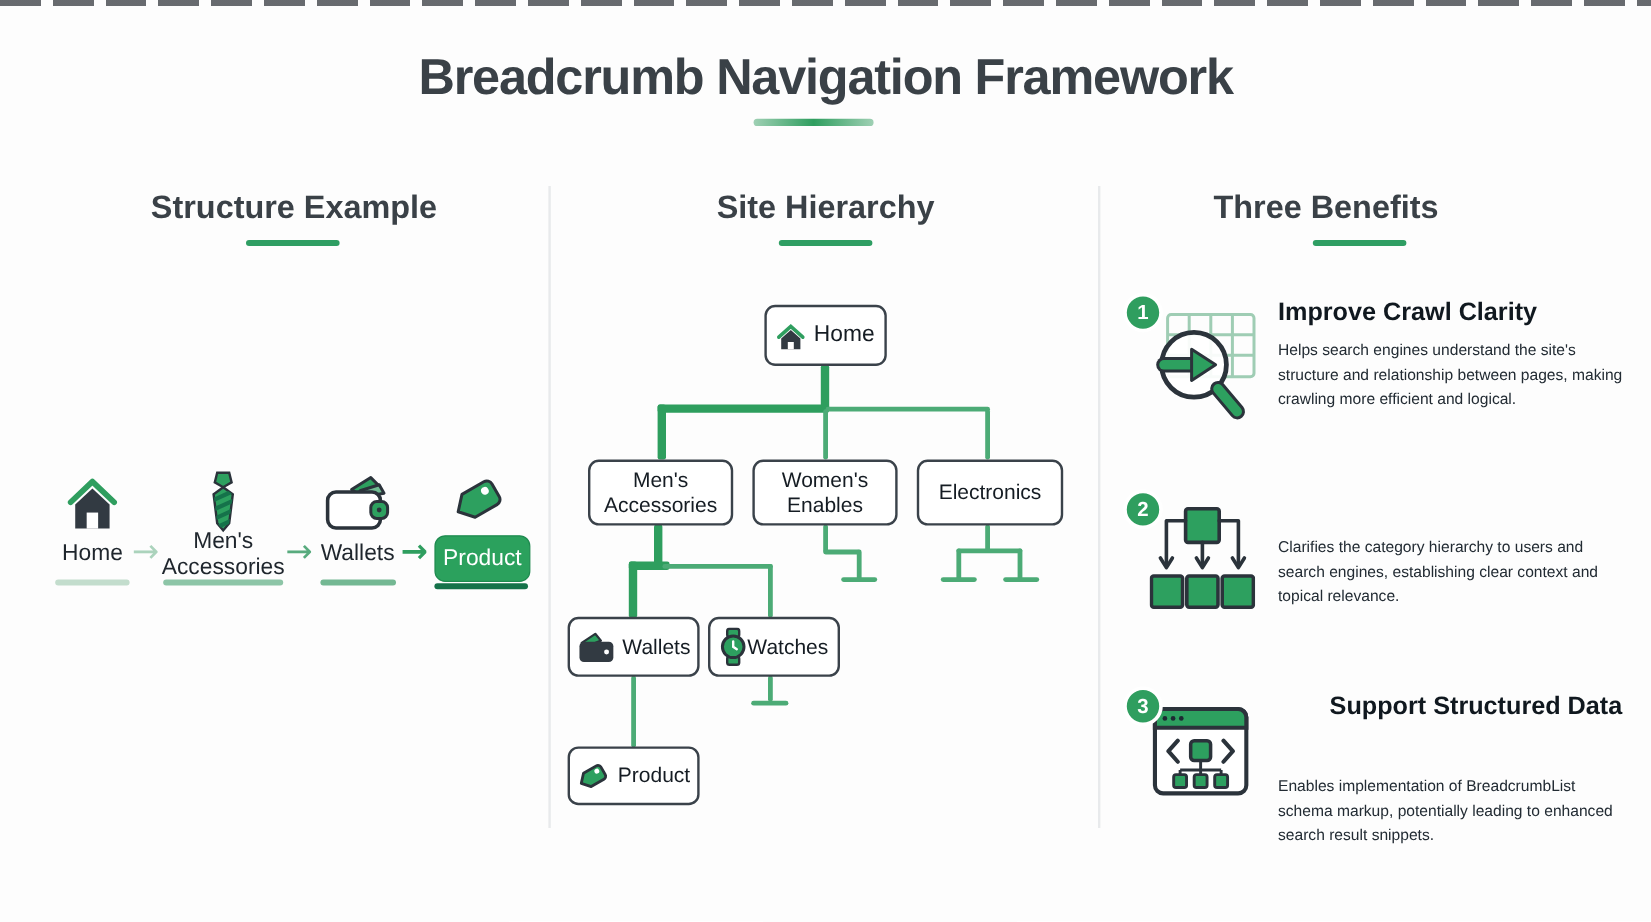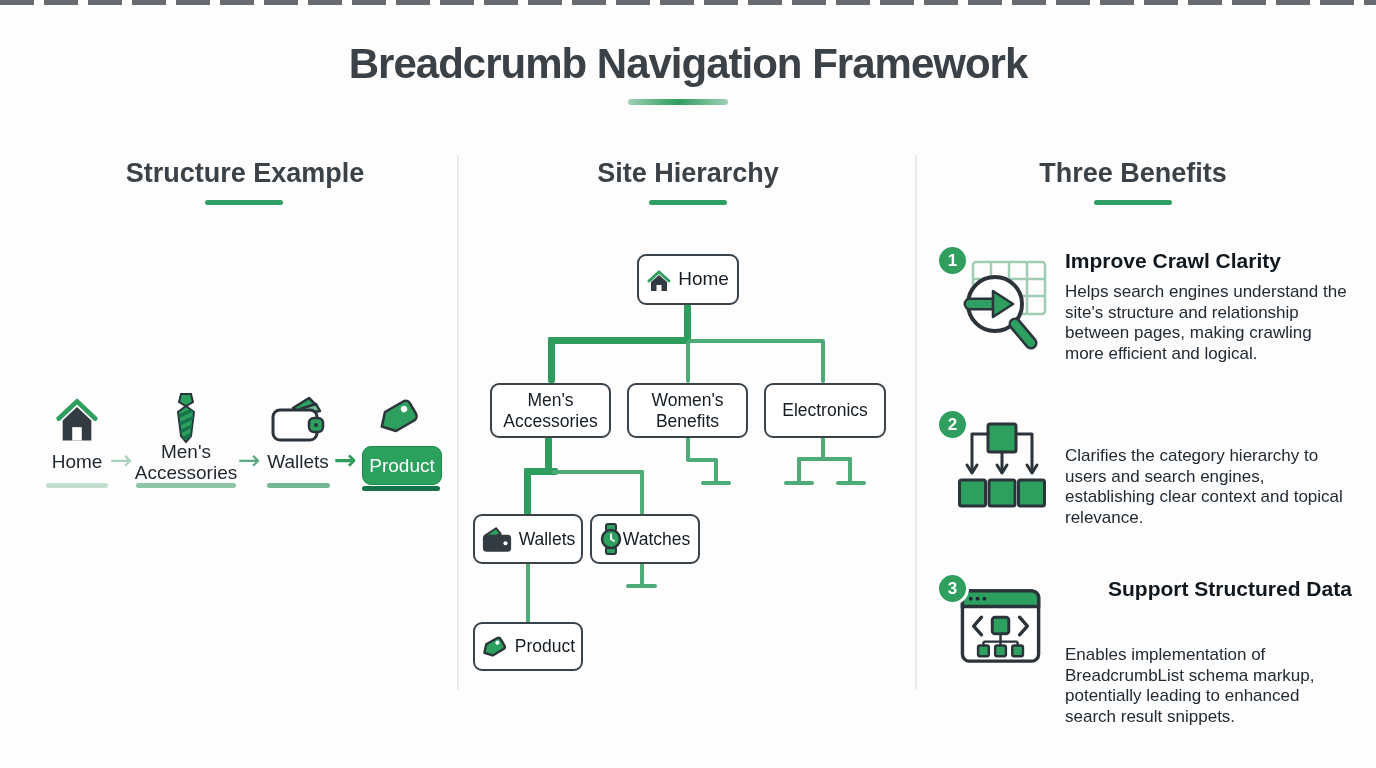--- a/index.html
+++ b/index.html
@@ -35,21 +35,21 @@
   
   .node{background:#fff;border:2.5px solid #3a424a;border-radius:9px;display:flex;
     align-items:center;justify-content:center;gap:7px;color:#151c23;font-size:17.5px;line-height:1.18;text-align:center;}
   .conn{background:#2e9e5e;border-radius:2px;}
   .conn.thin{background:#4cab76;}
   .tbar{background:#4cab76;border-radius:2px;}
   
   .badge{width:33px;height:33px;border-radius:50%;background:#2f9e5f;border:3px solid #fff;
     color:#fff;font-size:17px;font-weight:700;display:flex;align-items:center;justify-content:center;box-sizing:border-box;z-index:3;}
   .benefit-title{font-size:21px;font-weight:700;color:#10181f;}
-  .benefit-body{font-size:17px;line-height:20.5px;color:#222b33;width:288px;}
+  .benefit-body{font-size:13px;line-height:20.5px;color:#222b33;width:288px;}
 </style>
 </head>
 <body>
 
 <div id="canvas">
   <div class="top-edge"></div>
 
   <div class="abs main-title">Breadcrumb Navigation Framework</div>
   <div class="abs title-accent"></div>
 
@@ -148,21 +148,21 @@
       <path d="M2 13 L12 4 L22 13" stroke="#2f9e5f" stroke-width="3" fill="none" stroke-linecap="round"></path>
       <rect x="9.5" y="17" width="5" height="6" fill="#ffffff"></rect>
     </svg>
     <span style="font-size:19px;">Home</span>
   </div>
 
   <div class="abs node" style="left:490px;top:383px;width:121px;height:55px;box-sizing:border-box;">
     <span style="width:100px;">Men's Accessories</span>
   </div>
   <div class="abs node" style="left:627px;top:383px;width:121px;height:55px;box-sizing:border-box;">
-    <span style="width:90px;">Women's Benefits</span>
+    <span style="width:90px;">Women's Enables</span>
   </div>
   <div class="abs node" style="left:764px;top:383px;width:122px;height:55px;box-sizing:border-box;">
     <span>Electronics</span>
   </div>
 
   <div class="abs node" style="left:473px;top:514px;width:110px;height:50px;box-sizing:border-box;gap:6px;">
     <svg width="32" height="29" viewBox="0 0 34 30">
       <polygon points="4,11 16,3 21,9 9,14" fill="#2da05f" stroke="#2b333b" stroke-width="2" stroke-linejoin="round"></polygon>
       <rect x="2" y="10" width="30" height="18" rx="4" fill="#323a42"></rect>
       <circle cx="26" cy="19" r="2.2" fill="#ffffff"></circle>
@@ -182,21 +182,21 @@
   <div class="abs node" style="left:473px;top:622px;width:110px;height:49px;box-sizing:border-box;gap:6px;">
     <svg width="28" height="28" viewBox="0 0 48 47">
       <g transform="rotate(-30 24 23)">
         <path d="M13 12 h21 a5 5 0 0 1 5 5 v12 a5 5 0 0 1 -5 5 h-21 l-10 -11 z" fill="#2da05f" stroke="#2b333b" stroke-width="4" stroke-linejoin="round"></path>
         <circle cx="31" cy="19" r="3.5" fill="#ffffff"></circle>
       </g>
     </svg>
     <span>Product</span>
   </div>
 
-  <div class="abs col-heading" style="left:928px;width:410px;">Three Benefits</div>
+  <div class="abs col-heading" style="left:900px;width:410px;">Three Benefits</div>
   <div class="abs col-accent" style="left:1094px;"></div>
 
   <div class="abs badge" style="left:936px;top:244px;">1</div>
   <svg class="abs" style="left:955px;top:252px;" width="95" height="100" viewBox="0 0 95 100">
     <g stroke="#9fcdb4" stroke-width="2.5" fill="none">
       <rect x="18" y="10" width="72" height="52" rx="3"></rect>
       <path d="M36 10 V62 M54 10 V62 M72 10 V62 M18 27 H90 M18 44 H90"></path>
     </g>
     <circle cx="40" cy="52" r="27" fill="rgba(255,255,255,0.92)" stroke="#2b333b" stroke-width="4"></circle>
     <path d="M15 52 H40" stroke="#2b333b" stroke-width="13" stroke-linecap="round"></path>

